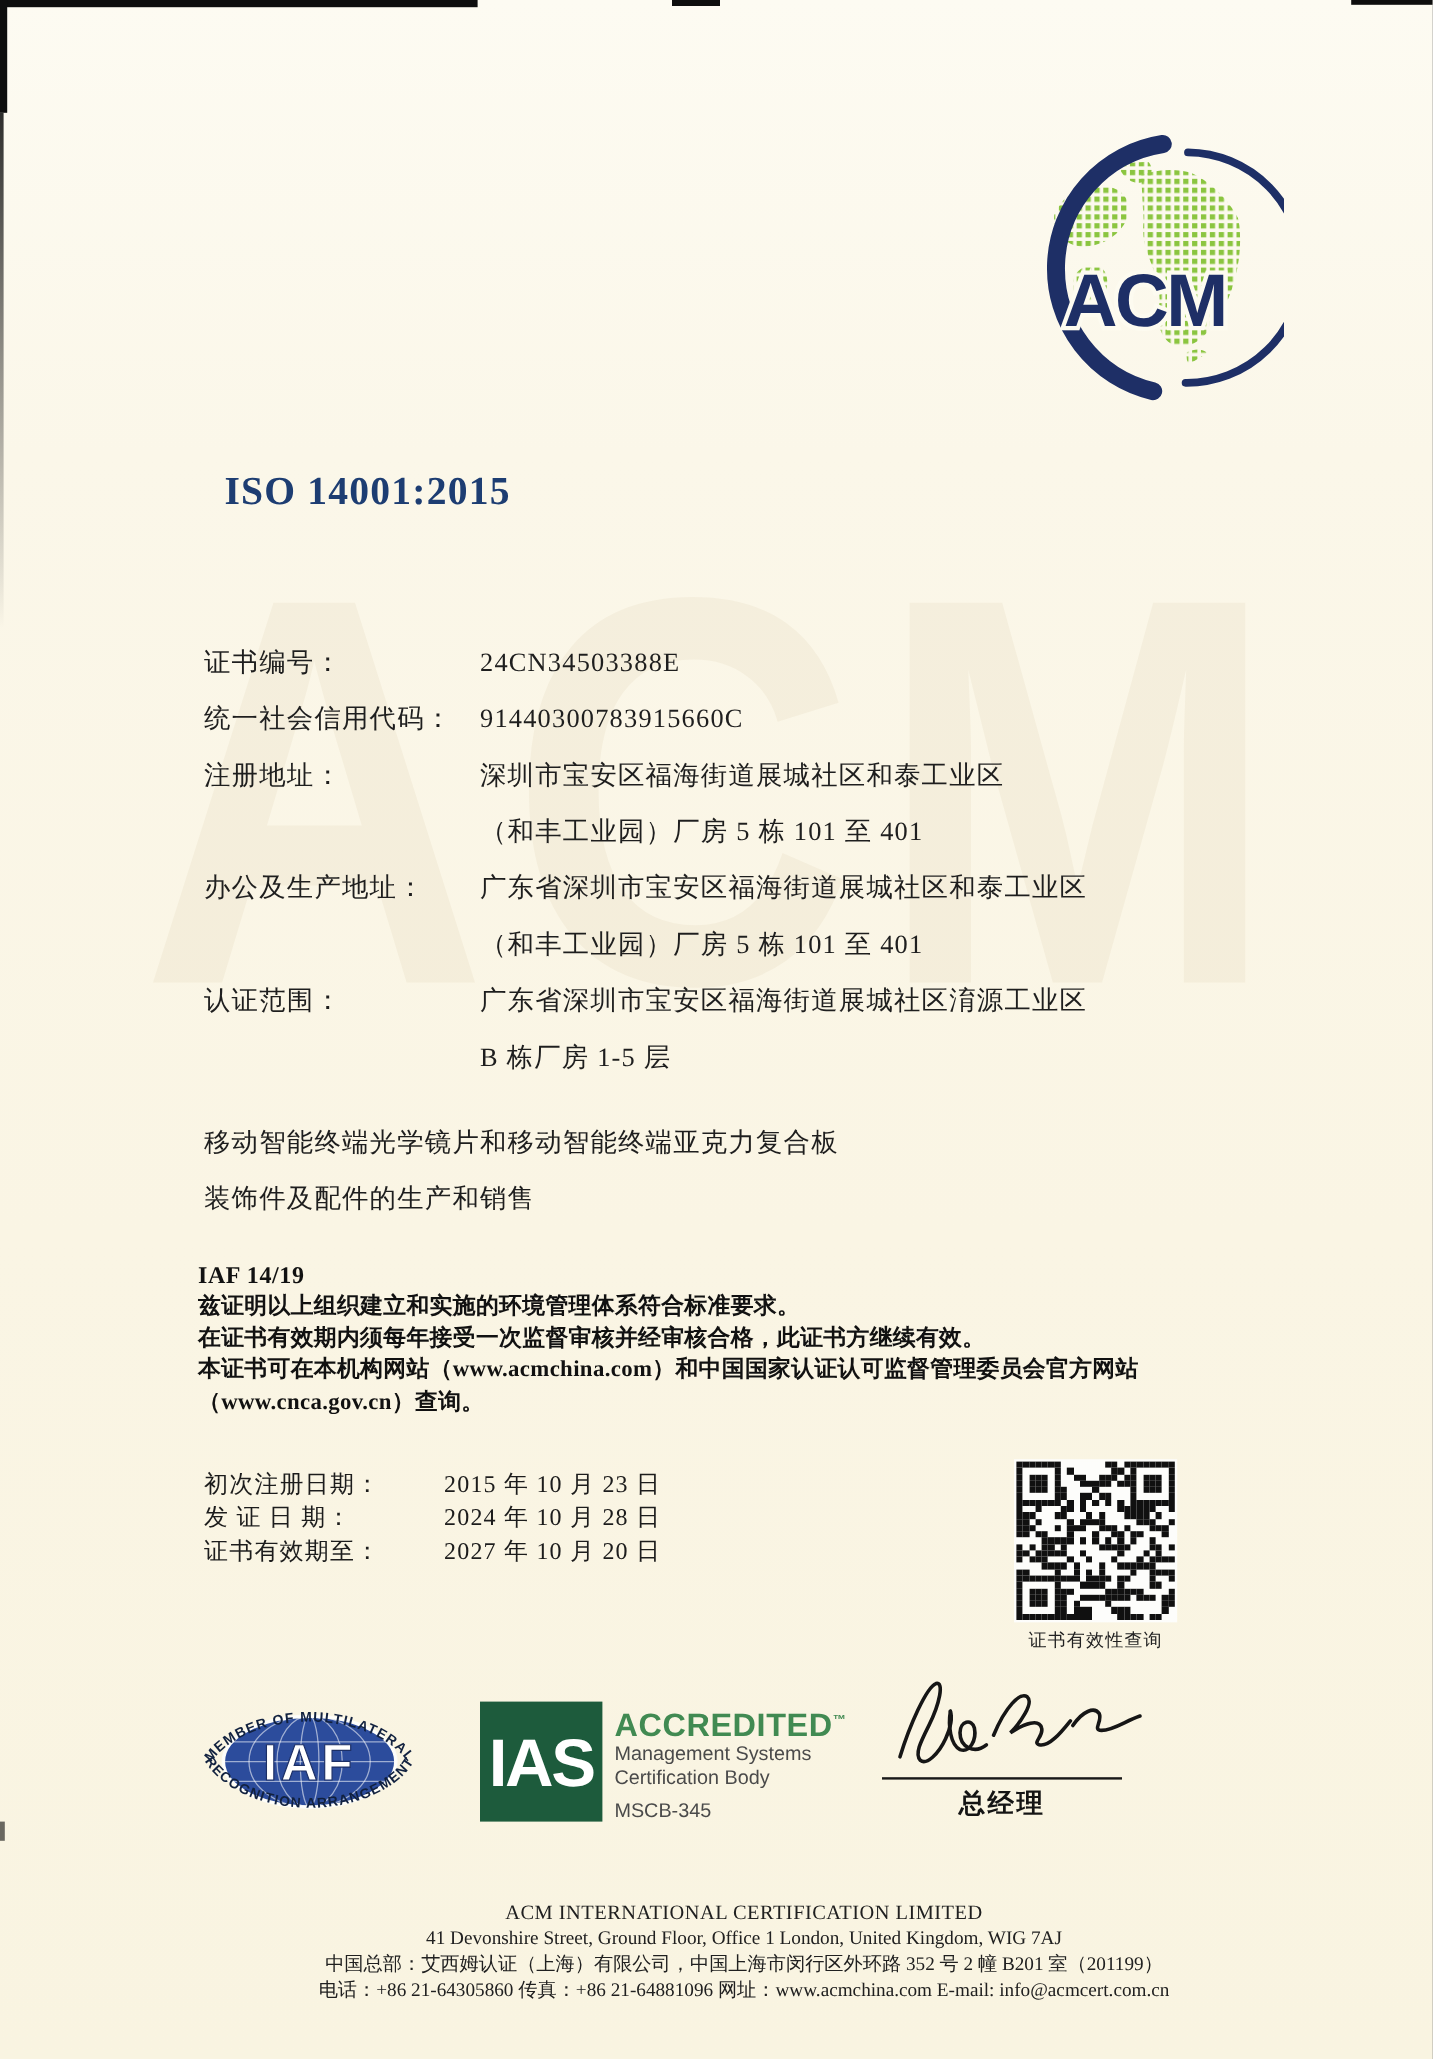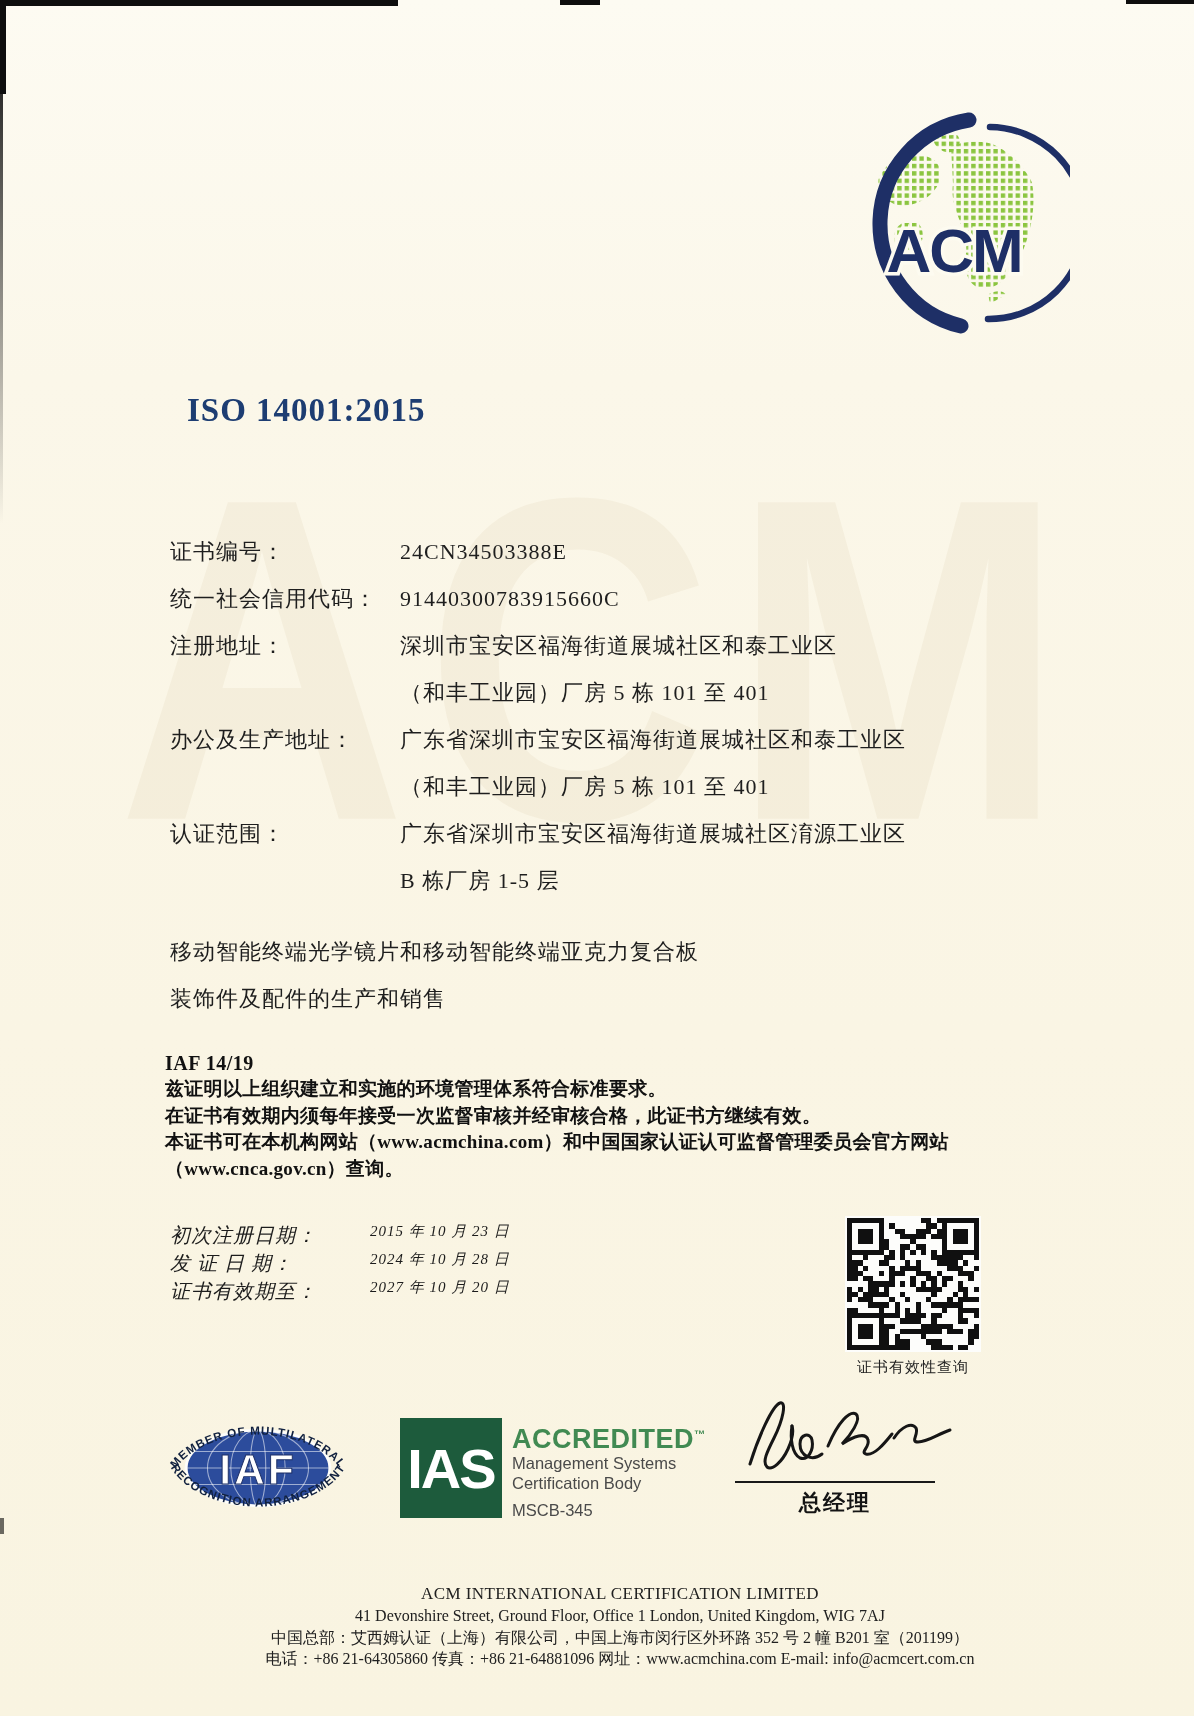--- a/index.html
+++ b/index.html
@@ -44,23 +44,23 @@
   .detail-value{flex:1;font-size:22px;line-height:47px;color:#1e1e1e;letter-spacing:1px;}
   .row-scope{margin-top:24px;}
 
   
   #statement{position:absolute;left:165px;top:1050px;width:900px;}
   #statement .hd{font-size:20px;font-weight:bold;line-height:26px;letter-spacing:.5px;color:#111;}
   #statement .ln{font-size:19px;font-weight:bold;line-height:26.5px;color:#111;letter-spacing:.3px;}
 
   
   #dates{position:absolute;left:170px;top:1222px;width:520px;}
-  .date-row{display:flex;height:28px;align-items:flex-start;font-style:italic;}
+  .date-row{display:flex;height:28px;align-items:flex-end;}
   .date-label{width:200px;flex:0 0 200px;font-size:20px;color:#1c1c1c;letter-spacing:1px;}
-  .date-value{font-size:15px;color:#1c1c1c;letter-spacing:1px;}
+  .date-value{font-size:20px;color:#1c1c1c;letter-spacing:1px;}
 
   
   #qr-wrap{position:absolute;left:845px;top:1216px;width:136px;height:136px;background:#fdfdfb;padding:2px;box-sizing:border-box;}
   [data-name="qr-code"]{display:grid;width:100%;height:100%;grid-template-columns:repeat(25,1fr);grid-auto-rows:1fr;background:#fdfdfb;}
   .qd{background:#101010;}
   #qr-caption{position:absolute;left:818px;top:1358px;width:190px;text-align:center;
     font-size:15px;color:#222;letter-spacing:1px;}
 
   
   #iaf-badge{position:absolute;left:156px;top:1410px;width:204px;height:116px;}

